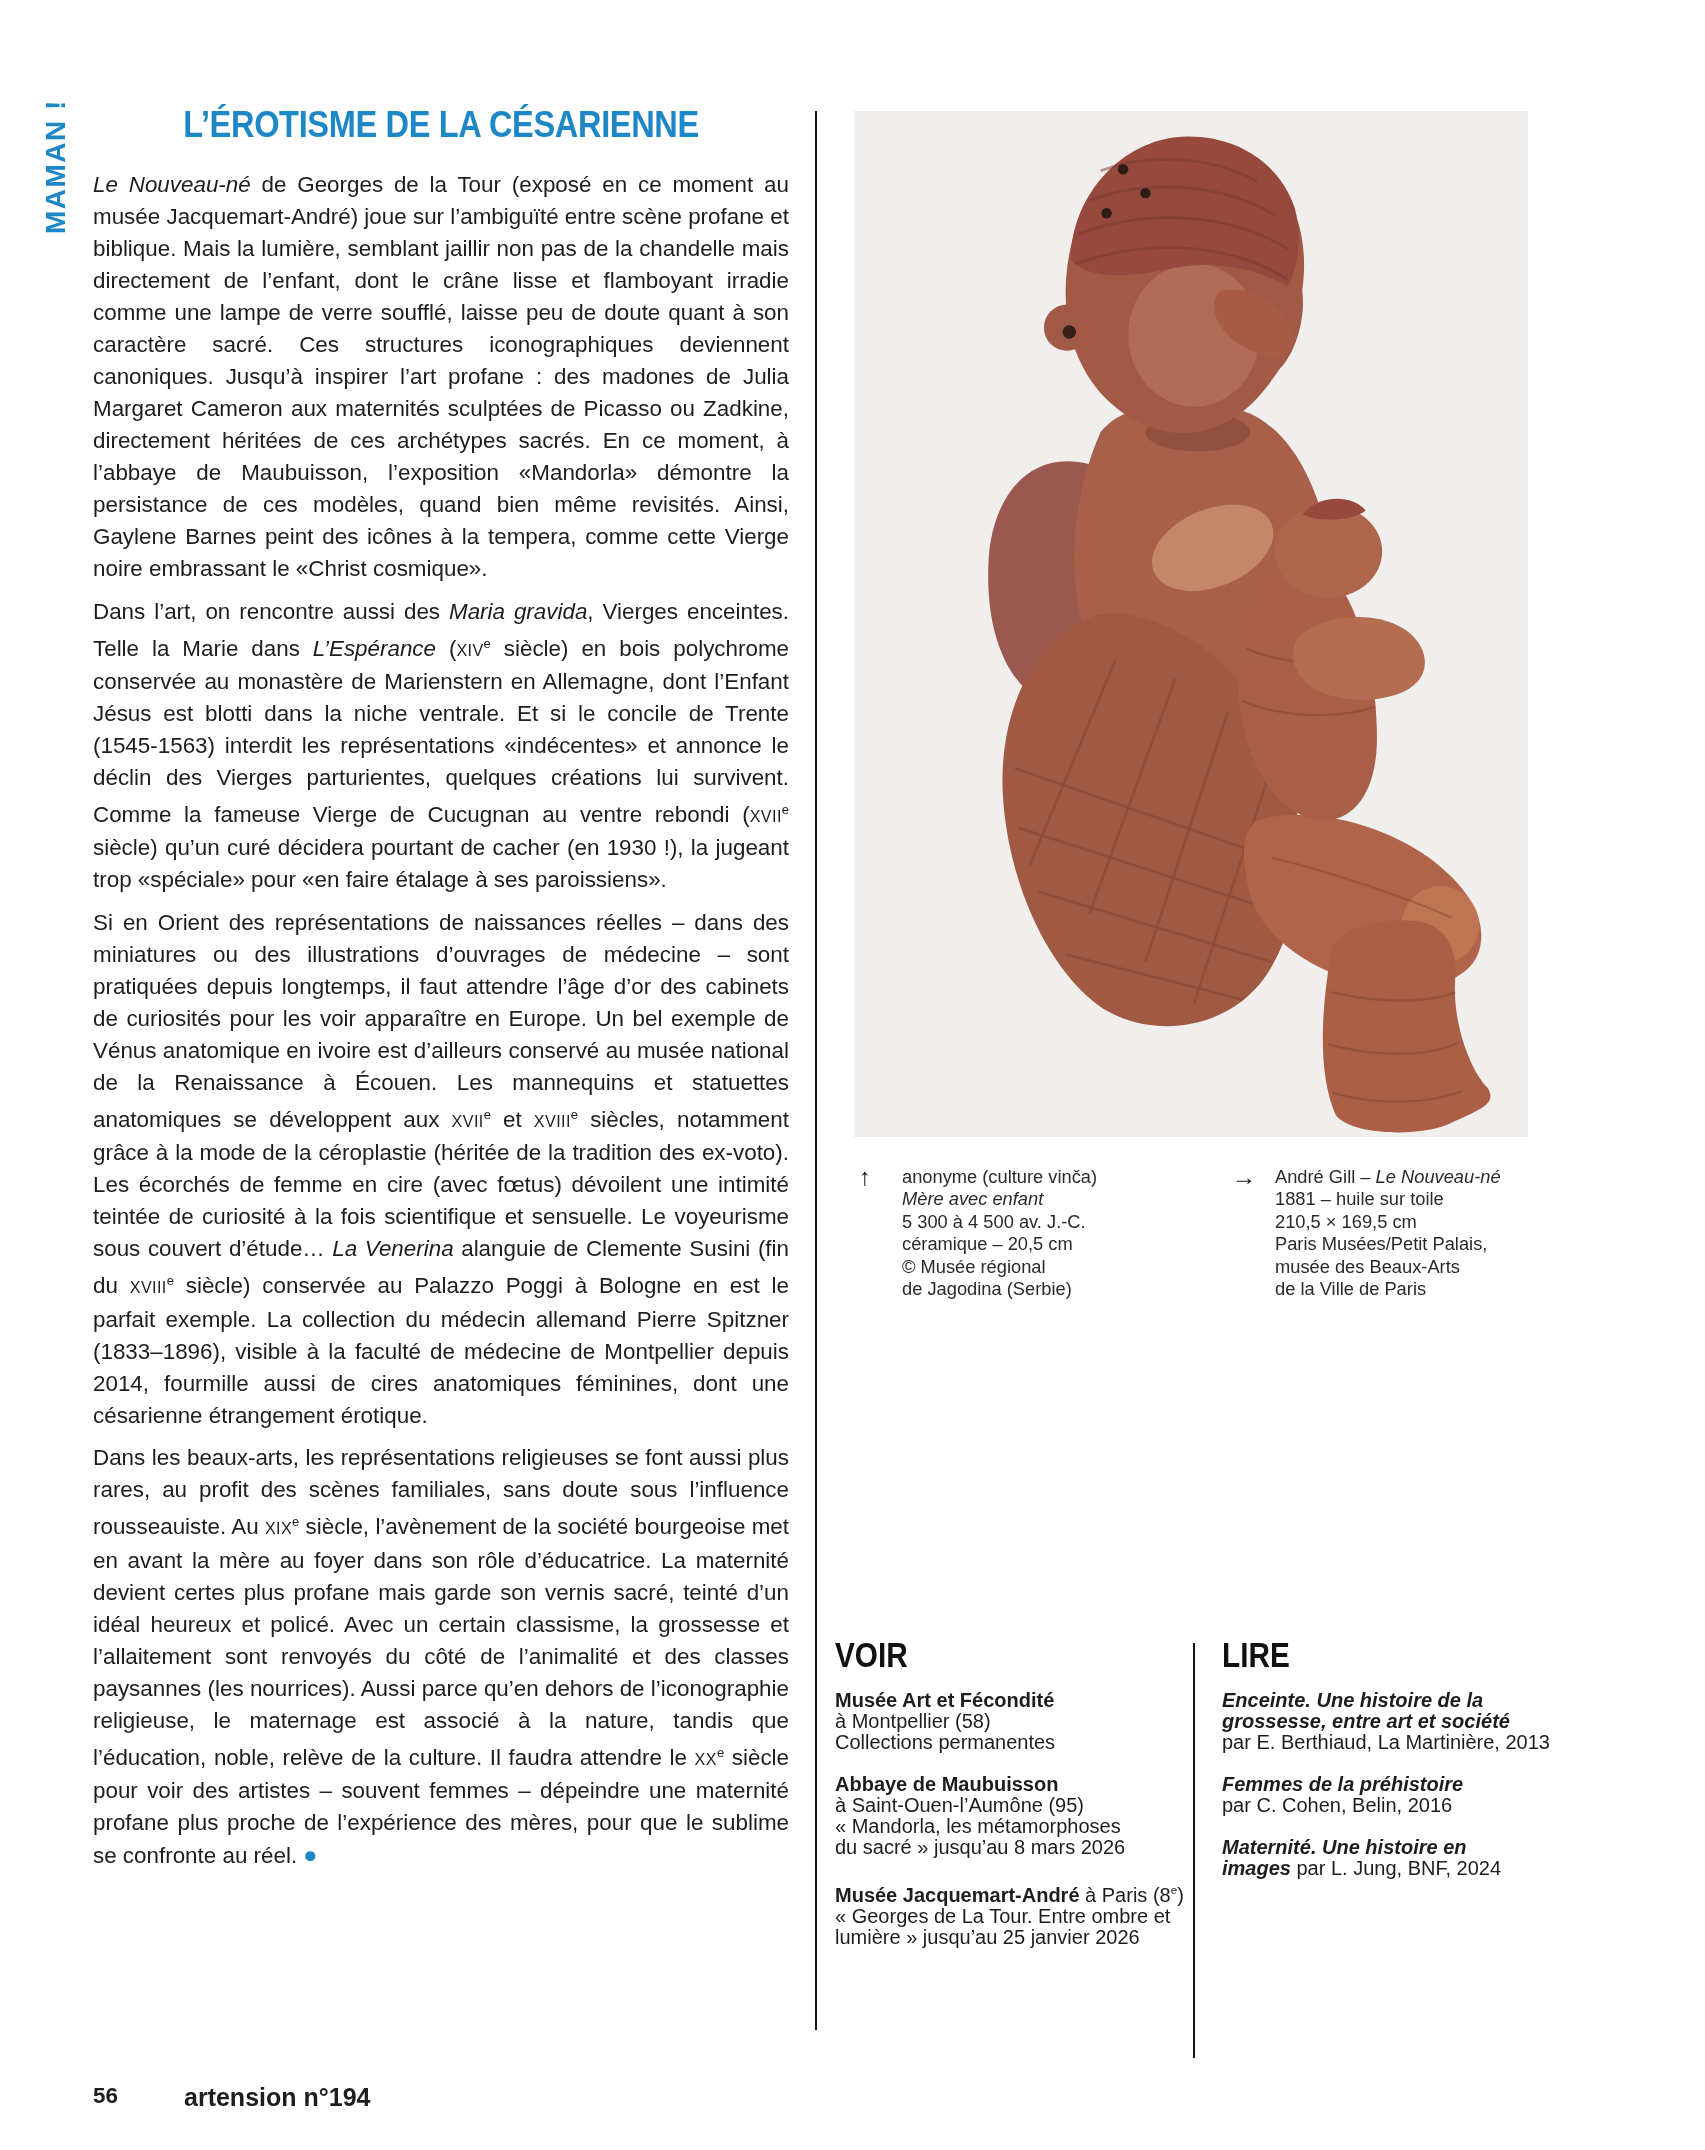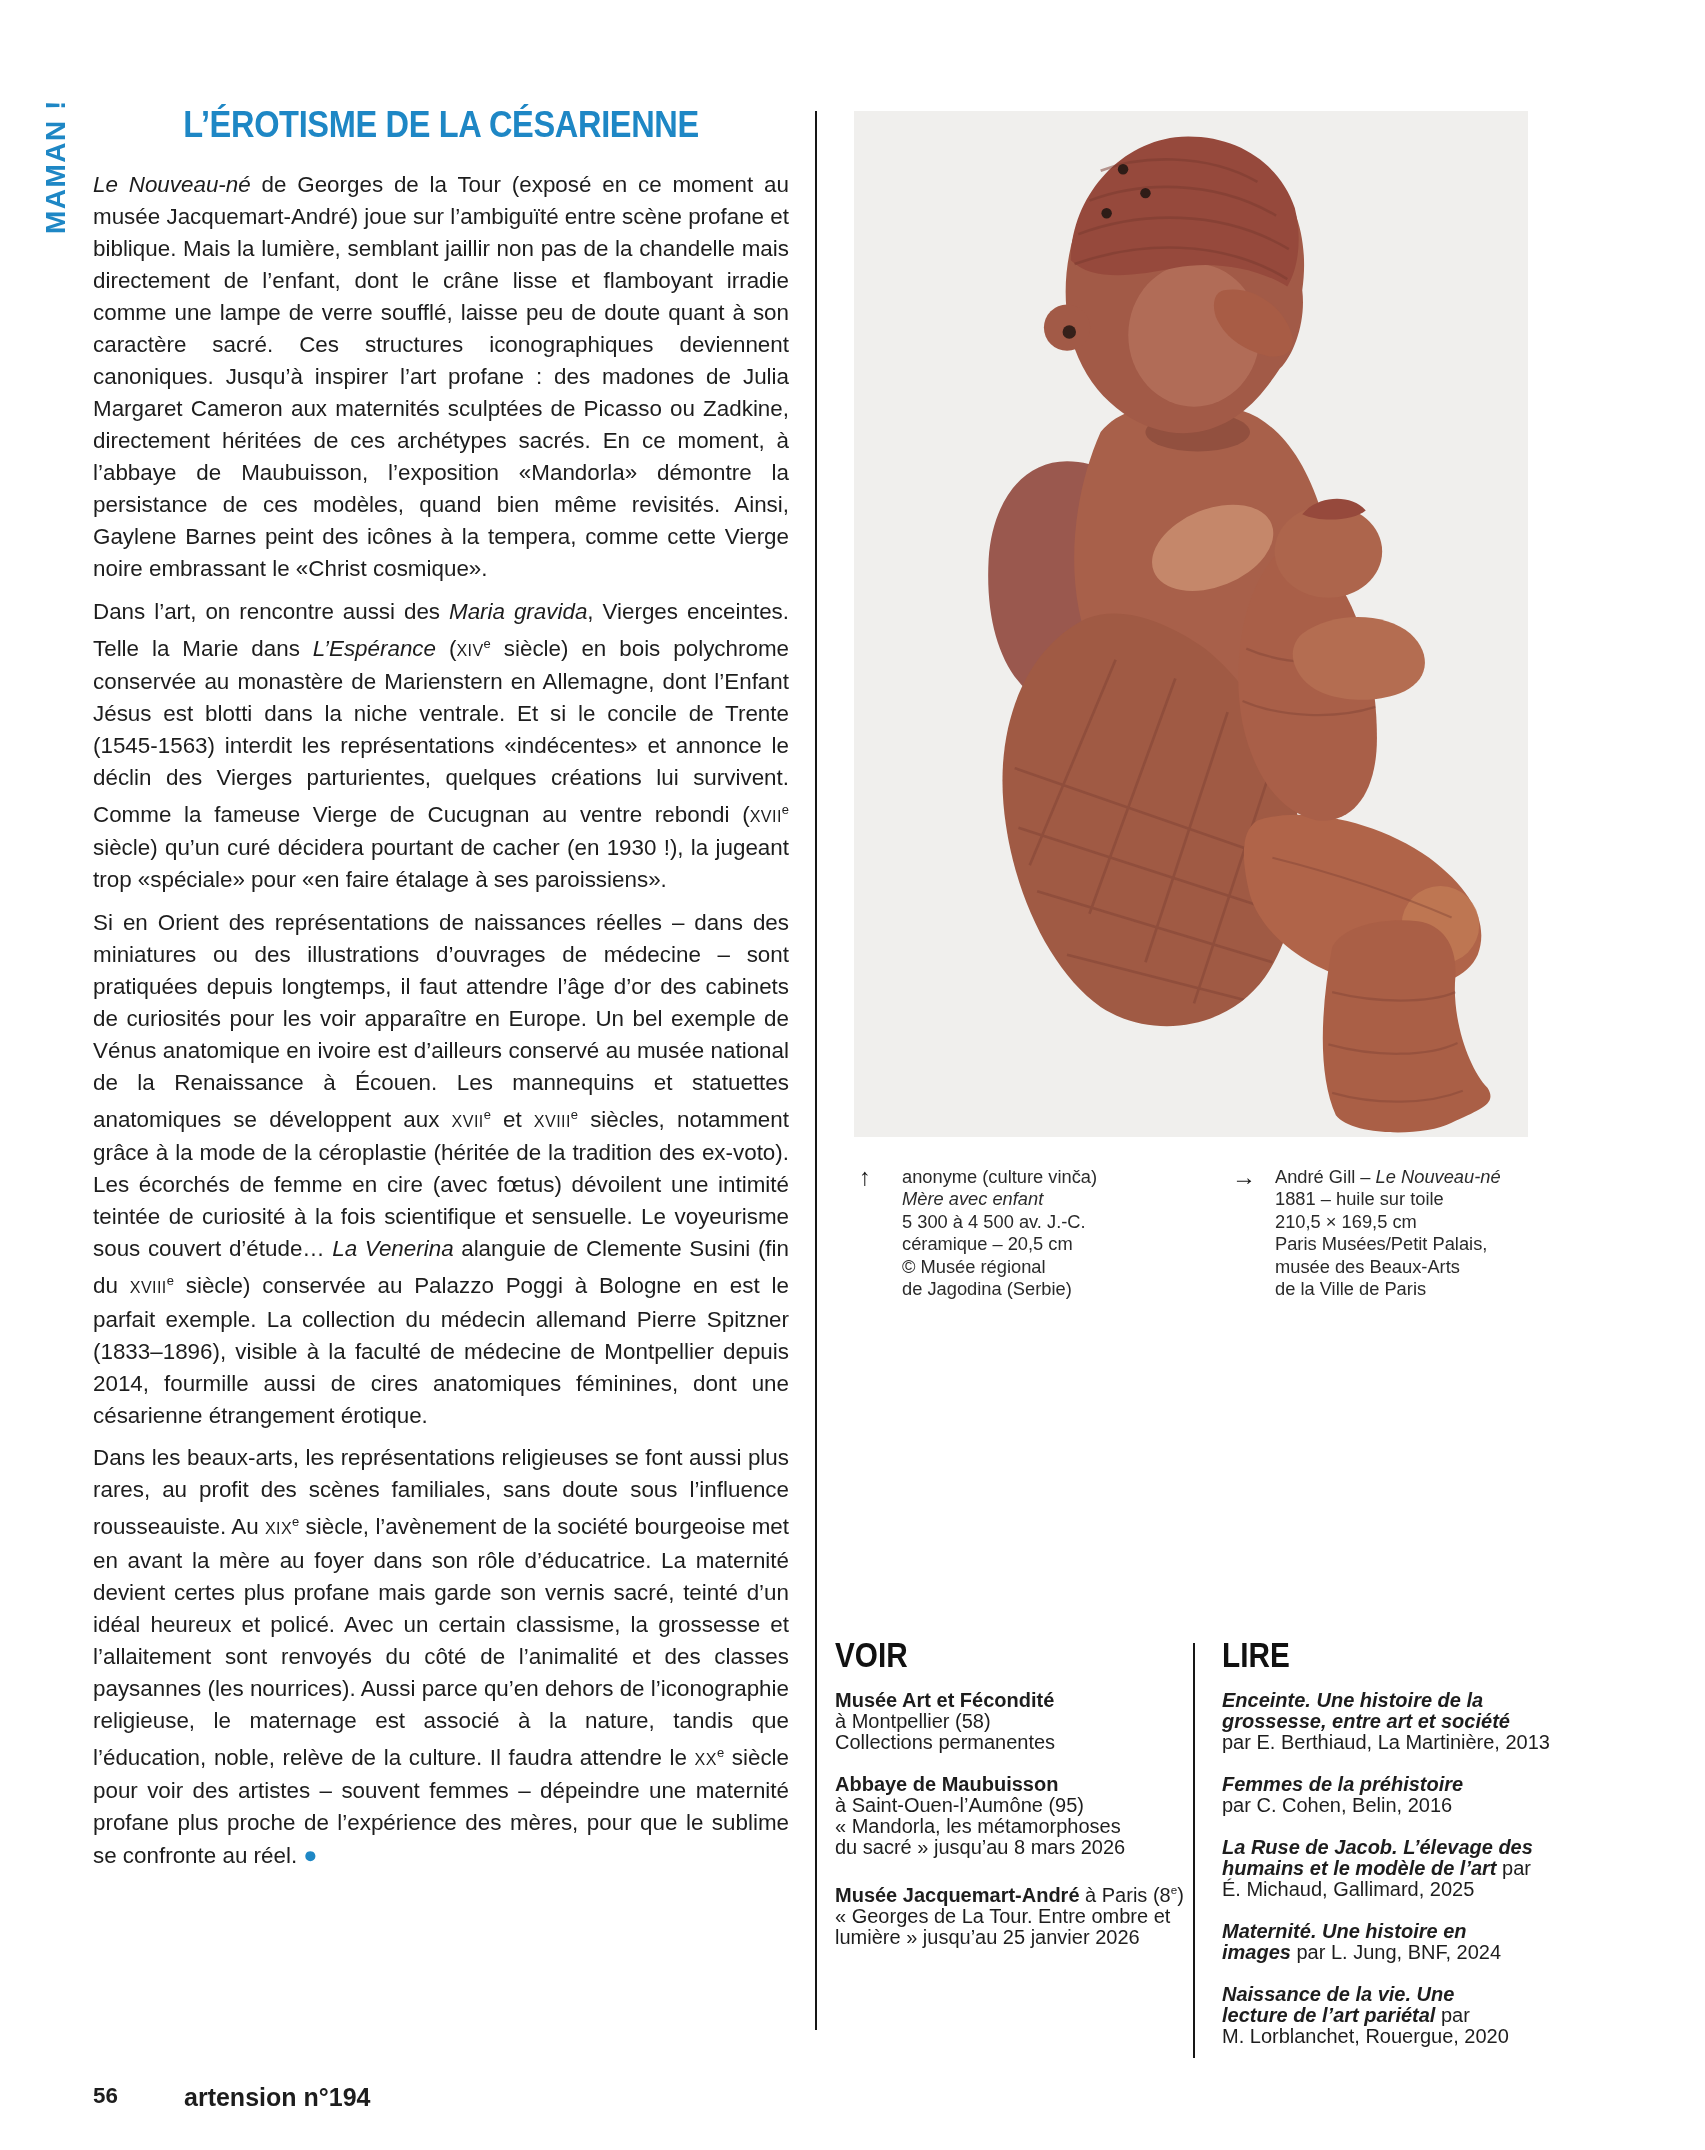--- a/index.html
+++ b/index.html
@@ -204,33 +204,23 @@
         <div class="entry">
           <div><span class="bi">Enceinte. Une histoire de la</span></div>
           <div><span class="bi">grossesse, entre art et société</span></div>
           <div><span>par E. Berthiaud, La Martinière, 2013</span></div>
         </div>
         <div class="entry">
           <div><span class="bi">Femmes de la préhistoire</span></div>
           <div><span>par C. Cohen, Belin, 2016</span></div>
         </div>
         <div class="entry">
-          <div><span class="bi">La Ruse de Jacob. L’élevage des</span></div>
-          <div><span class="bi">humains et le modèle de l’art</span><span> par</span></div>
-          <div><span>É. Michaud, Gallimard, 2025</span></div>
-        </div>
-        <div class="entry">
           <div><span class="bi">Maternité. Une histoire en</span></div>
           <div><span class="bi">images</span><span> par L. Jung, BNF, 2024</span></div>
         </div>
-        <div class="entry">
-          <div><span class="bi">Naissance de la vie. Une</span></div>
-          <div><span class="bi">lecture de l’art pariétal</span><span> par</span></div>
-          <div><span>M. Lorblanchet, Rouergue, 2020</span></div>
-        </div>
       </div>
   </section>
 
   <span class="footer-num">56</span>
   <span class="footer-issue">artension n°194</span>
 
 </div>
 
 
 </body></html>

